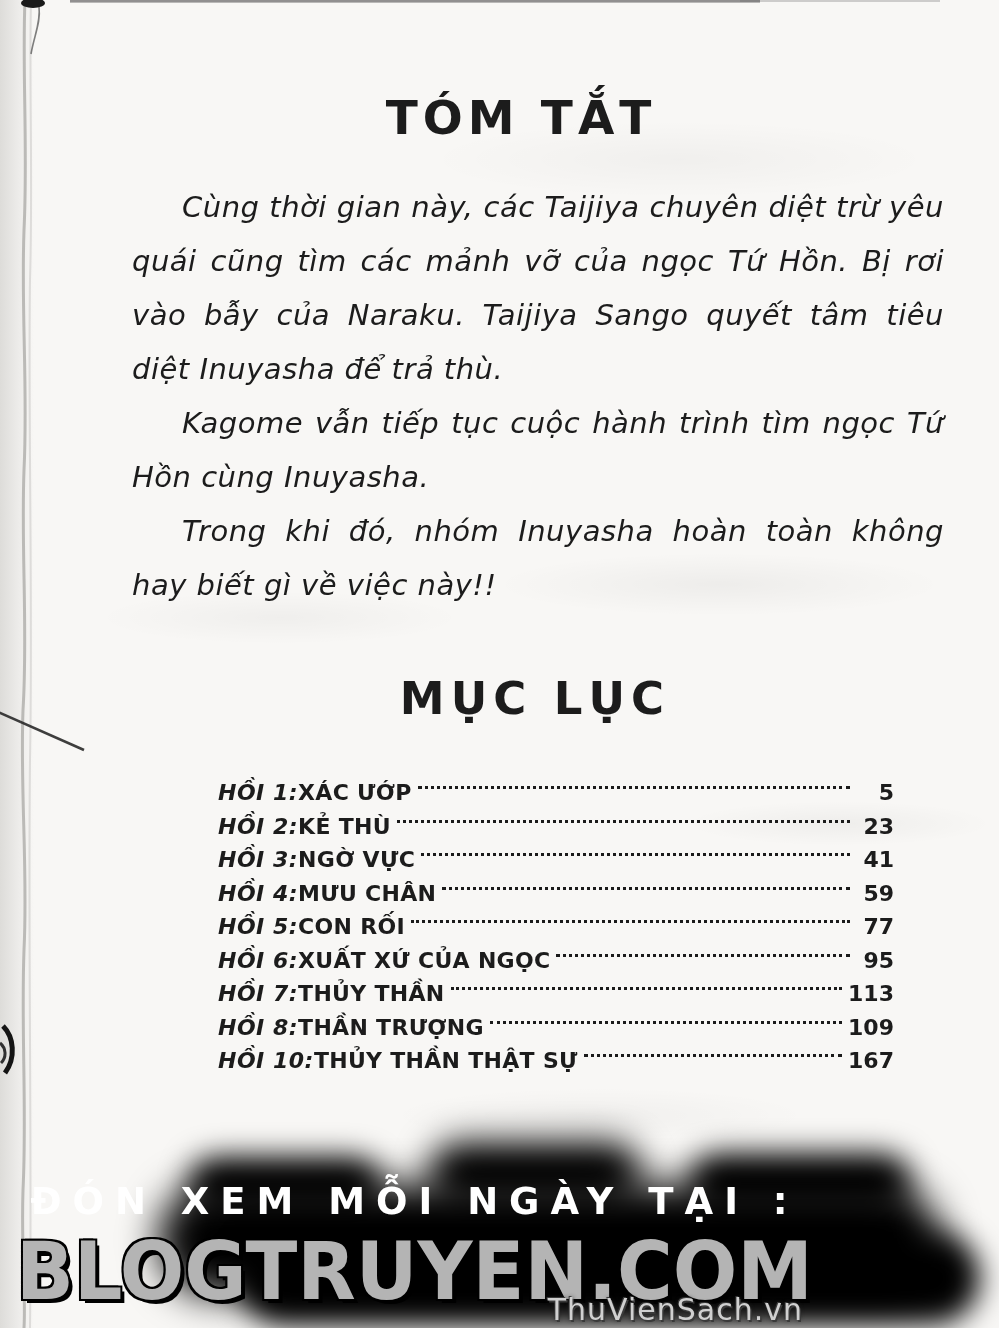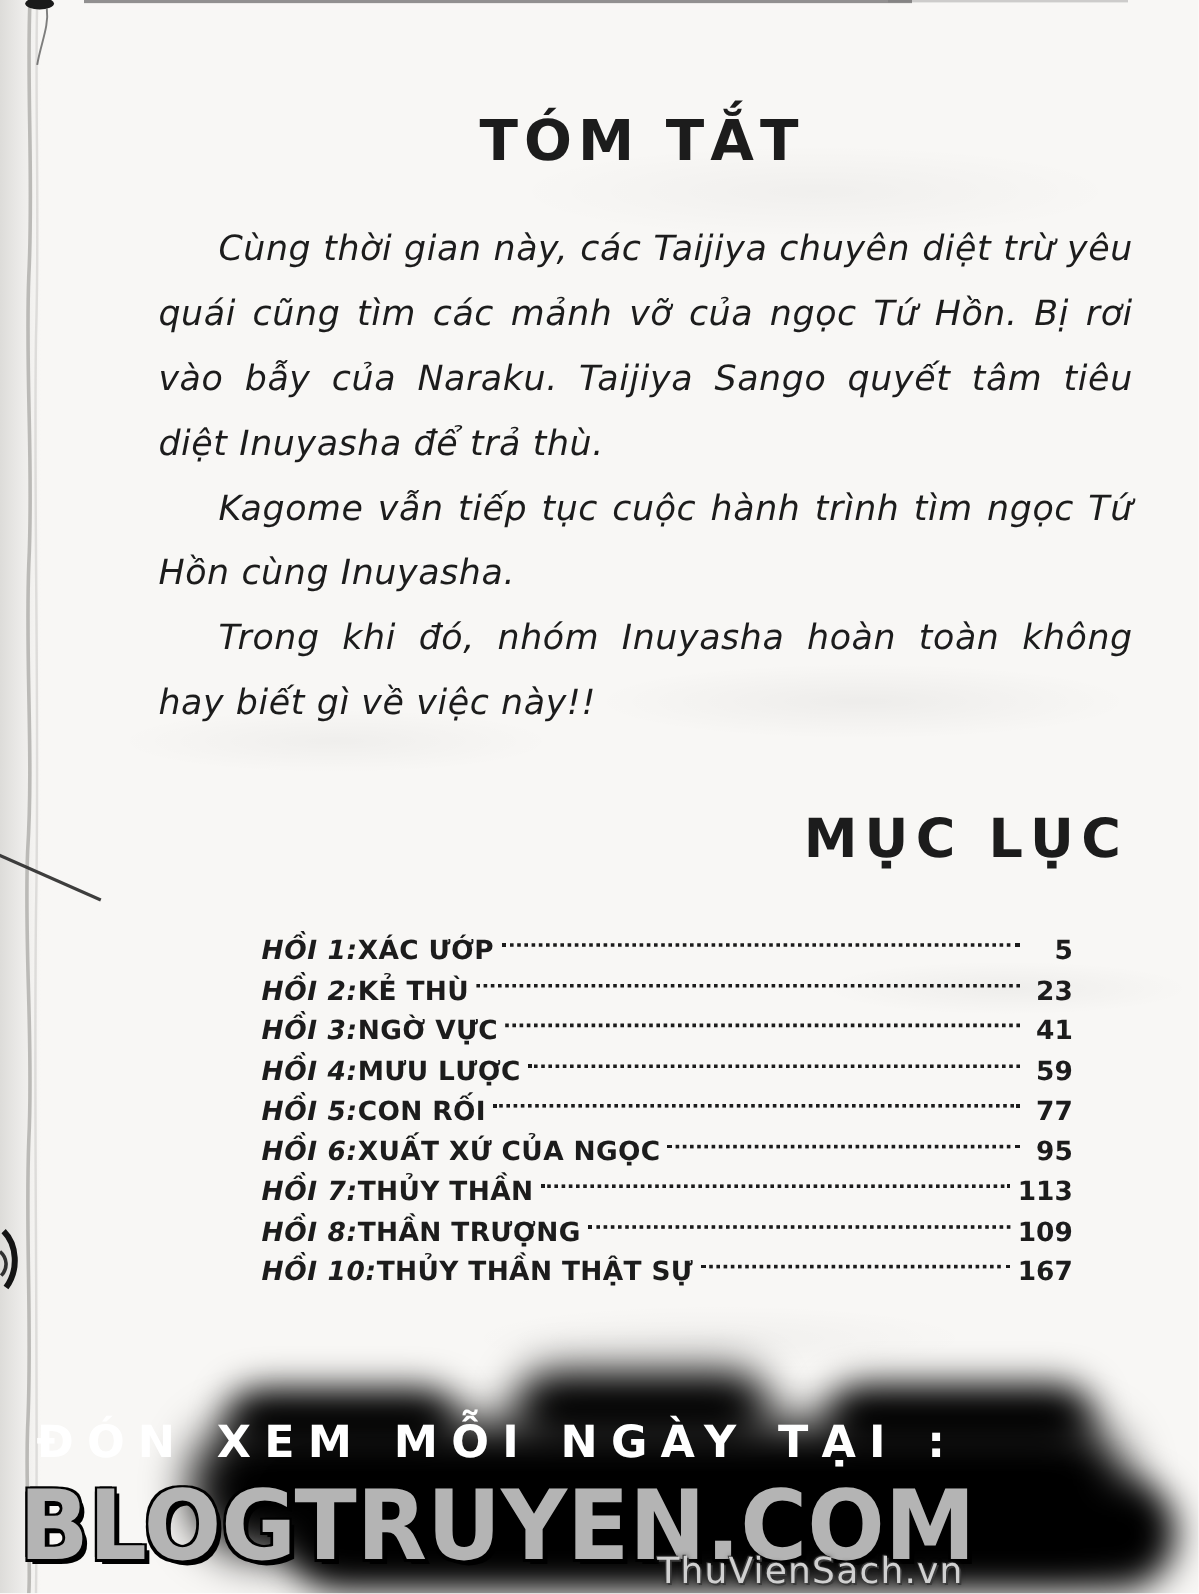--- a/index.html
+++ b/index.html
@@ -18,34 +18,34 @@
     font-family:"DejaVu Sans", sans-serif;
     color:#1c1c1c;
   }
   .edge-left {
     position:absolute; left:0; top:0; width:34px; height:100%;
     background:linear-gradient(90deg, #dddcd9 0%, #edecea 55%, rgba(238,237,235,0) 100%);
   }
   .artifacts { position:absolute; left:0; top:0; }
 
   .summary-title {
-    position:absolute; top:90px; left:130px; width:810px;
+    position:absolute; top:90px; left:116px; width:810px;
     text-align:center; font-size:47px; font-weight:bold; letter-spacing:5px;
     font-family:"DejaVu Sans", sans-serif;
   }
   .summary-text {
     position:absolute; top:180px; left:132px; width:812px;
     font-size:29px; line-height:54px; font-style:italic;
     text-align:justify; letter-spacing:0.5px;
   }
   .summary-text p { text-indent:50px; }
 
   .toc-title {
     position:absolute; top:672px; left:130px; width:810px;
-    text-align:right; font-size:45px; font-weight:bold; letter-spacing:6px;
+    text-align:center; font-size:45px; font-weight:bold; letter-spacing:6px;
   }
   .toc {
     position:absolute; top:776px; left:218px; width:676px;
     font-size:22px;
   }
   .toc-row { display:flex; align-items:center; height:33.5px; }
   .toc-chapter { font-style:italic; font-weight:bold; white-space:pre; letter-spacing:0.5px; }
   .toc-name { font-weight:bold; margin-left:0; white-space:pre; letter-spacing:0.3px; }
   .toc-dots { flex:1 1 auto; border-bottom:3.4px dotted #1b1b1b; margin:0 6px; transform:translateY(-5px); }
   .toc-page { font-weight:bold; min-width:38px; text-align:right; }
@@ -118,21 +118,21 @@
       <span class="toc-page">23</span>
     </div>
     <div class="toc-row">
       <span class="toc-chapter">HỒI 3:</span>
       <span class="toc-name">NGỜ VỰC</span>
       <span class="toc-dots"></span>
       <span class="toc-page">41</span>
     </div>
     <div class="toc-row">
       <span class="toc-chapter">HỒI 4:</span>
-      <span class="toc-name">MƯU LƯỢC</span>
+      <span class="toc-name">MƯU CHÂN</span>
       <span class="toc-dots"></span>
       <span class="toc-page">59</span>
     </div>
     <div class="toc-row">
       <span class="toc-chapter">HỒI 5:</span>
       <span class="toc-name">CON RỐI</span>
       <span class="toc-dots"></span>
       <span class="toc-page">77</span>
     </div>
     <div class="toc-row">

